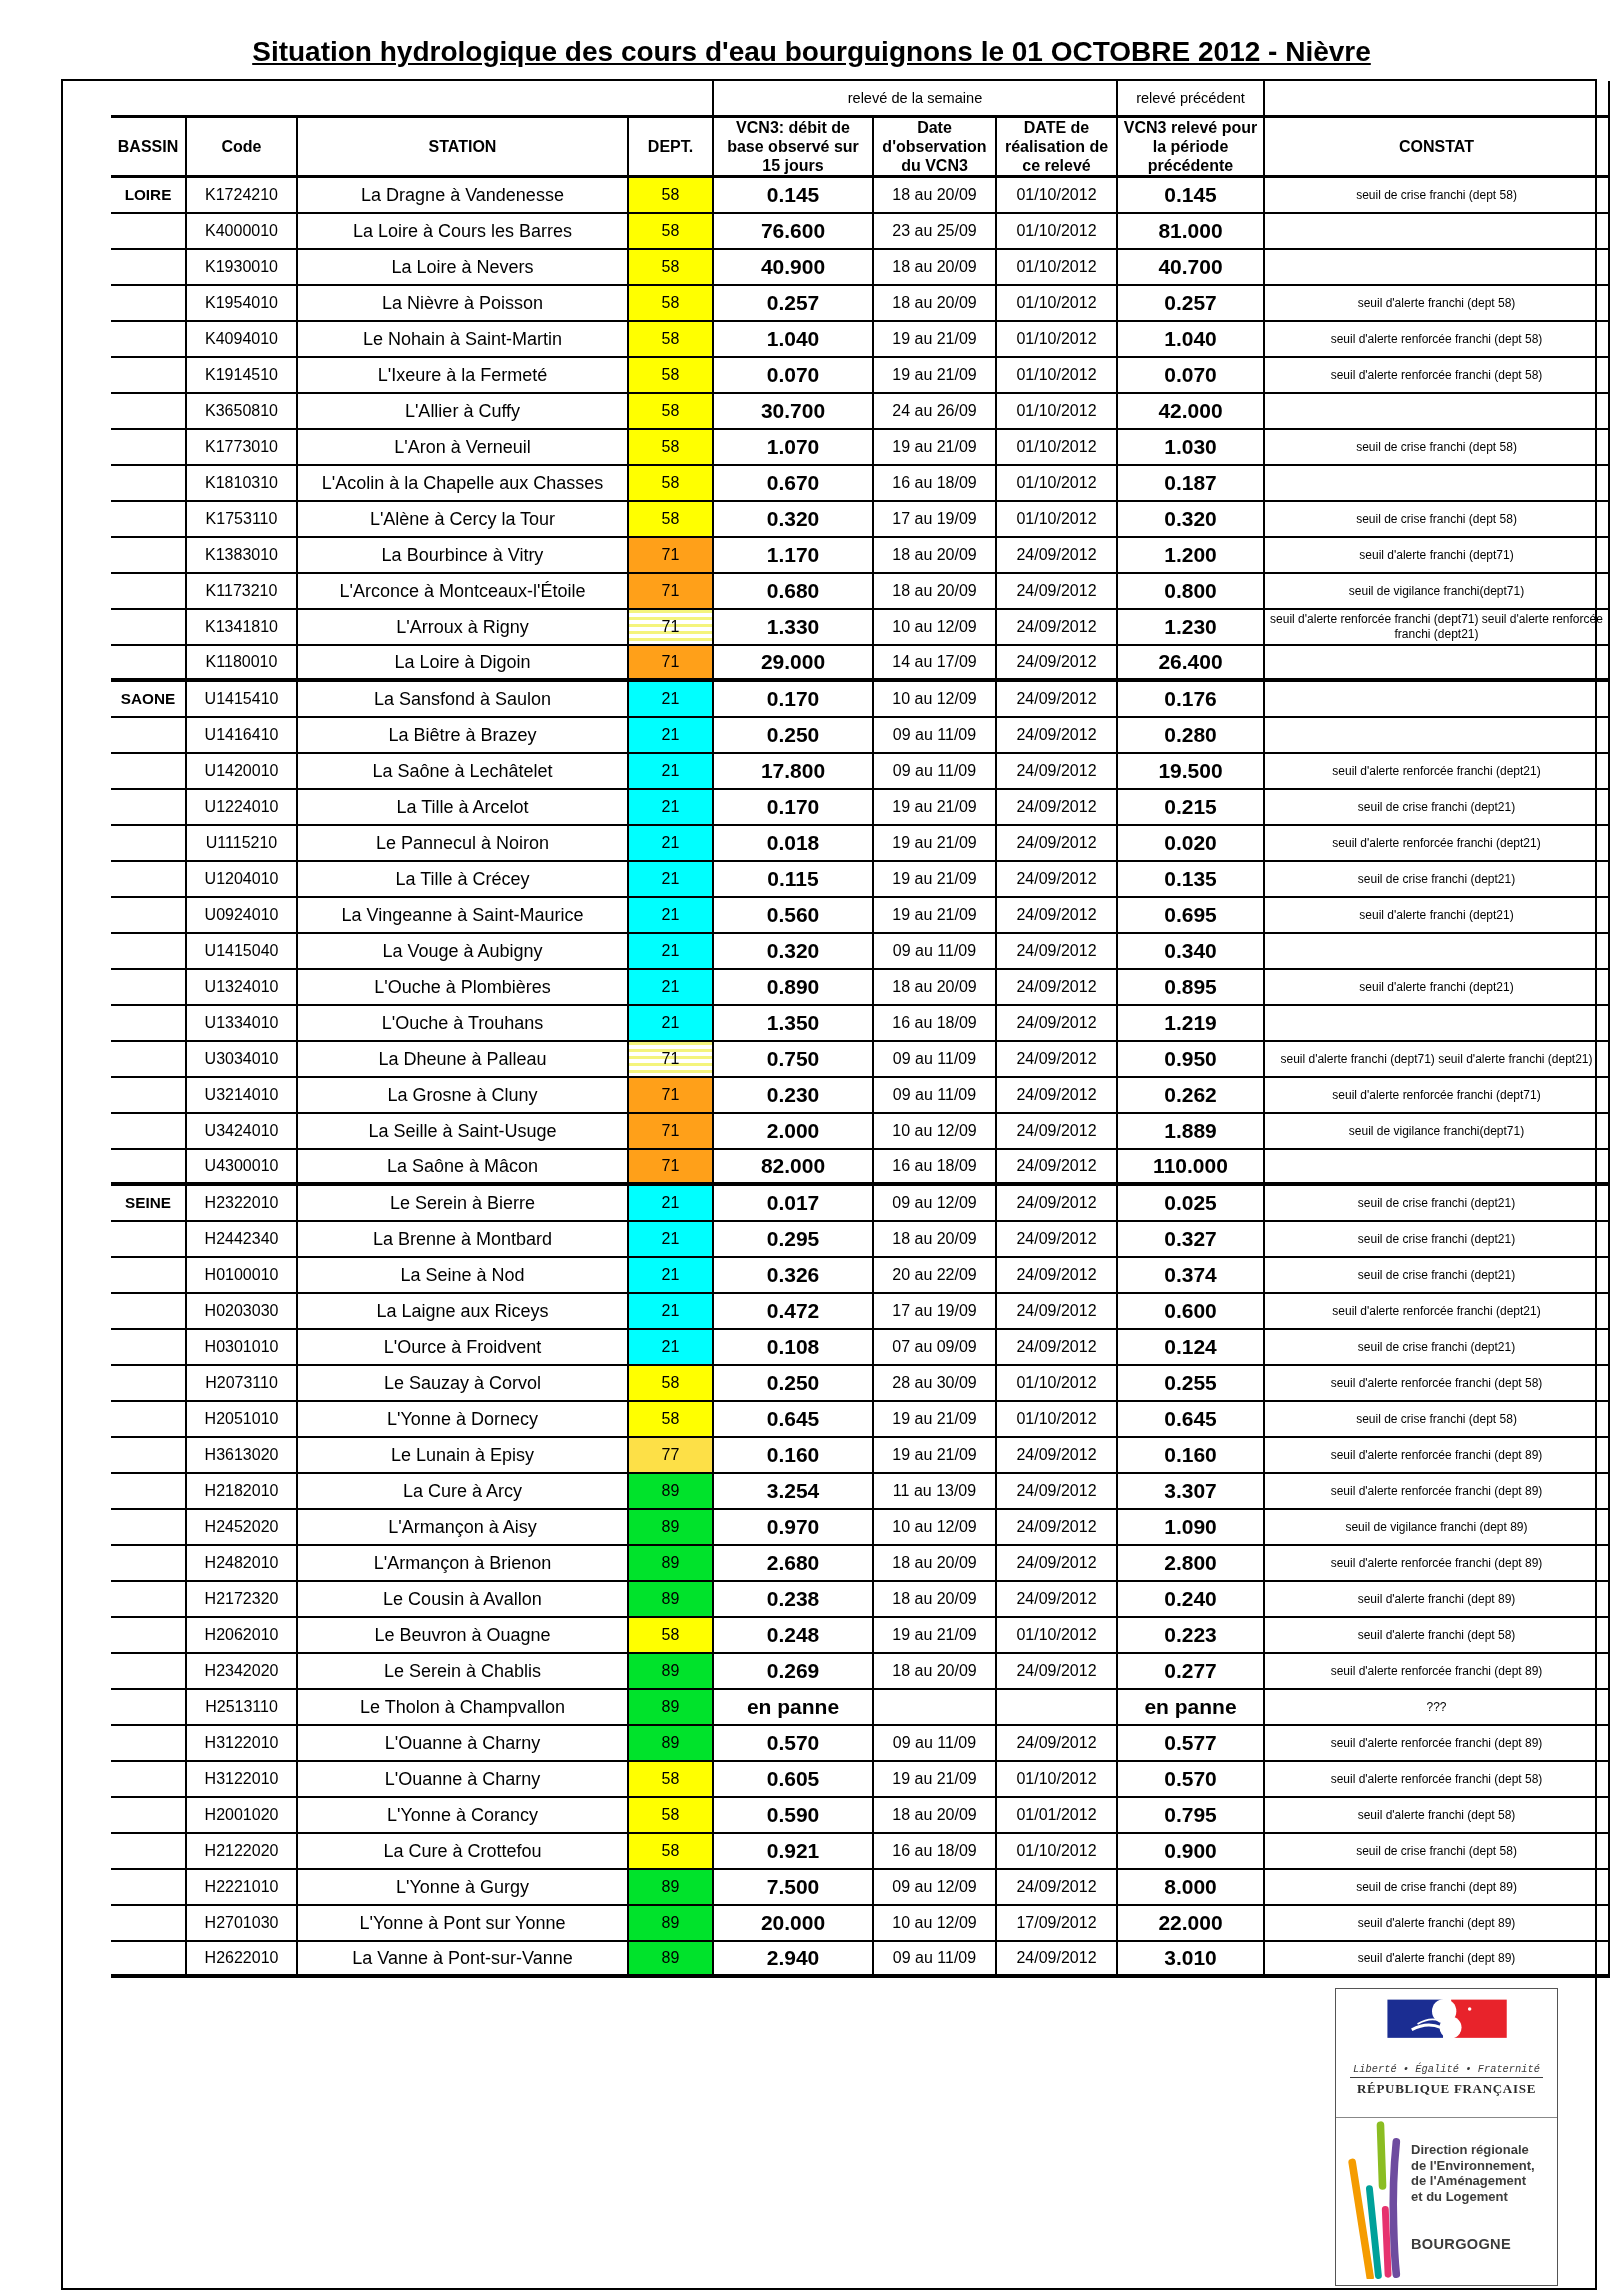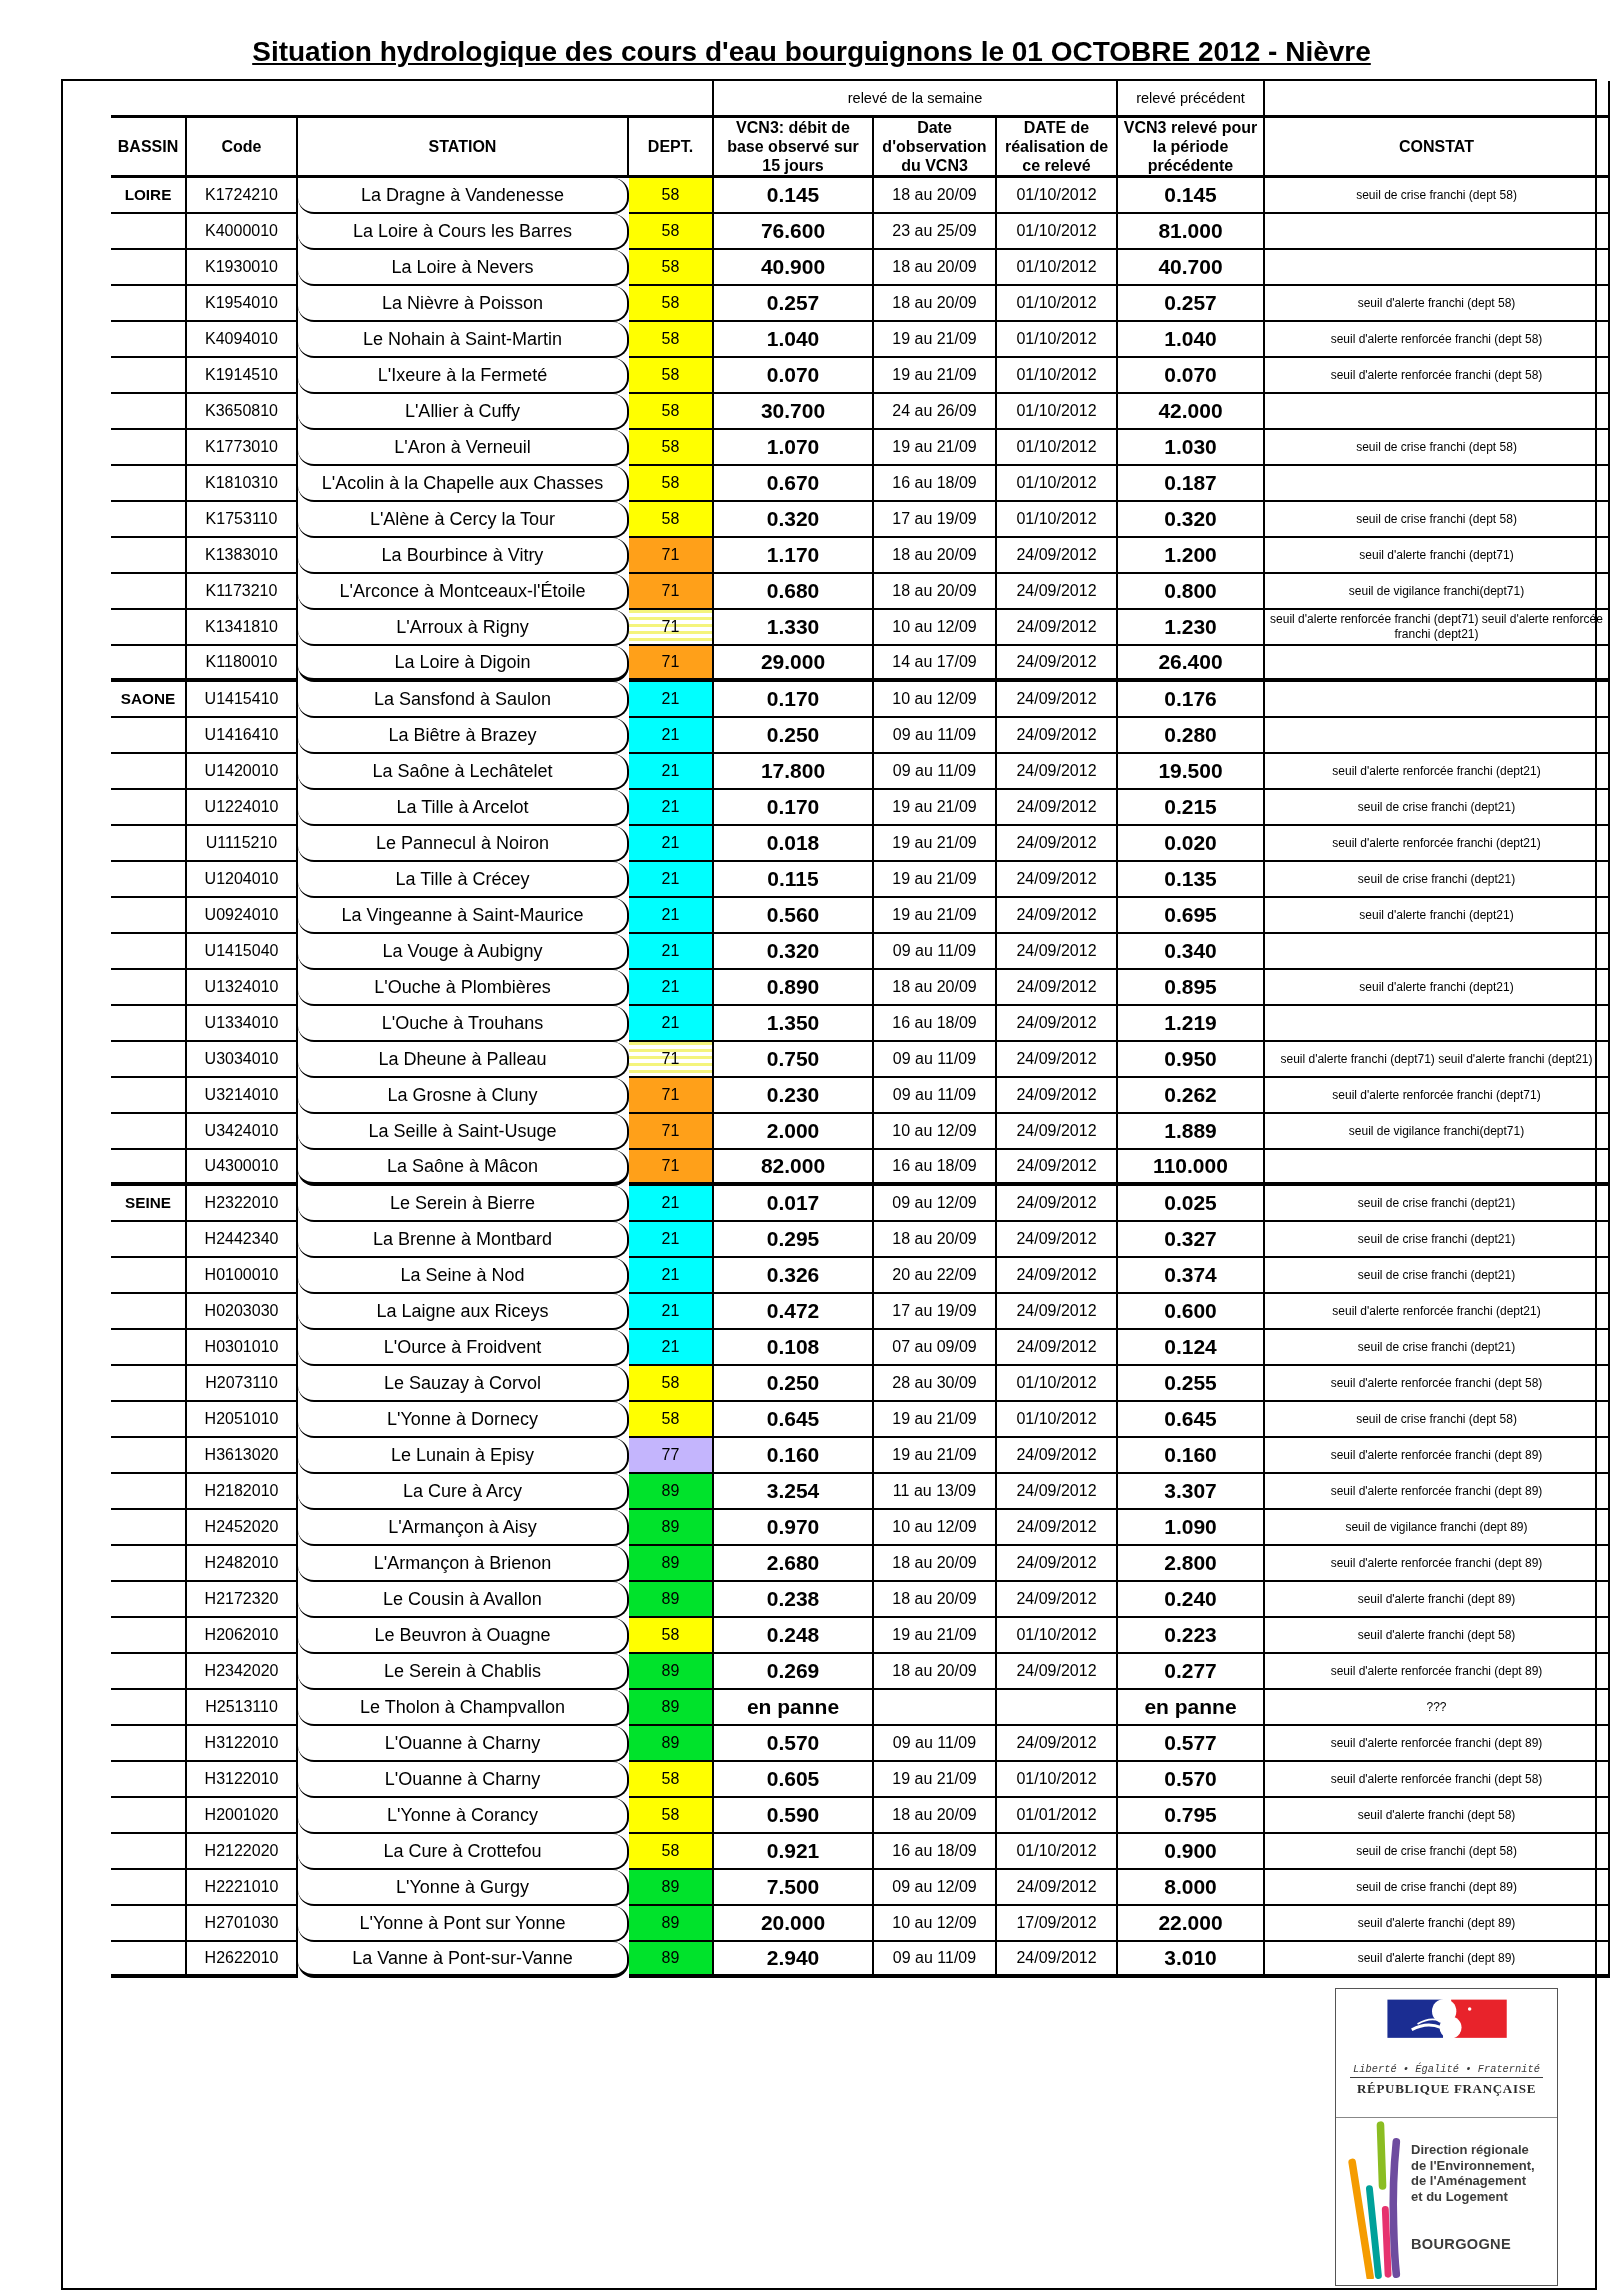--- a/index.html
+++ b/index.html
@@ -10,21 +10,21 @@
   .cell{border-right:2.1px solid #000;border-bottom:2.1px solid #000;display:flex;align-items:center;justify-content:center;text-align:center;box-sizing:border-box;overflow:hidden;}
   .strip-cell{height:37px;font-size:14.6px;border-bottom:3.5px solid #000;}
   .strip-empty-left{grid-column:span 4;border-right:2.1px solid #000;}
   .strip-week{grid-column:span 3;border-right:2.1px solid #000;}
   .strip-prev{grid-column:span 1;border-right:2.1px solid #000;}
   .strip-empty-right{grid-column:span 1;}
   .head-cell{height:60px;font-weight:bold;font-size:16px;line-height:1.2;border-bottom:3.5px solid #000;padding:0 4.2px;}
   .row-cell{height:36px;font-size:16px;line-height:1.15;padding:0 2.8px;}
   .sec-end{border-bottom:4.2px solid #000;}
   .bassin{font-weight:bold;font-size:15.3px;}
-  .station{font-size:18px;border-radius:16px;}
+  .station{font-size:18px;}
   .vcn3{font-weight:bold;font-size:21px;}
   .constat{font-size:12px;line-height:1.25;}
   .links{position:absolute;left:66px;top:2012px;font-size:17.3px;line-height:28px;}
   .links a{color:#0000D0;text-decoration:underline;cursor:pointer;}
   .logo-box{position:absolute;left:1272px;top:1907px;width:223px;height:298px;border:1.4px solid #555;box-sizing:border-box;background:#fff;}
   .logo-rf{height:129px;border-bottom:1.4px solid #888;box-sizing:border-box;text-align:center;padding-top:7px;}
   .rf-motto{font-family:Liberation Mono, monospace;font-style:italic;font-size:10.4px;color:#3a3a3a;border-bottom:0.7px solid #3a3a3a;display:inline-block;padding:1.4px 2.8px 2.1px;}
   .rf-name{font-family:"Liberation Serif",serif;font-size:13px;font-weight:bold;color:#2b2b2b;letter-spacing:0.7px;margin-top:2.1px;}
   .logo-dreal{height:165px;position:relative;}
   .dreal-text{position:absolute;left:75px;top:24px;font-size:13px;font-weight:bold;color:#3c3c3b;line-height:1.2;}
@@ -364,21 +364,21 @@
       <div class="cell row-cell station">L'Yonne à Dornecy</div>
       <div class="cell row-cell" style="background: rgb(255, 255, 0);">58</div>
       <div class="cell row-cell vcn3">0.645</div>
       <div class="cell row-cell">19 au 21/09</div>
       <div class="cell row-cell">01/10/2012</div>
       <div class="cell row-cell vcn3">0.645</div>
       <div class="cell row-cell constat">seuil de crise franchi (dept 58)</div>
       <div class="cell row-cell bassin"></div>
       <div class="cell row-cell">H3613020</div>
       <div class="cell row-cell station">Le Lunain à Episy</div>
-      <div class="cell row-cell" style="background: #c4b5fd;">77</div>
+      <div class="cell row-cell" style="background: #fde047;">77</div>
       <div class="cell row-cell vcn3">0.160</div>
       <div class="cell row-cell">19 au 21/09</div>
       <div class="cell row-cell">24/09/2012</div>
       <div class="cell row-cell vcn3">0.160</div>
       <div class="cell row-cell constat">seuil d'alerte renforcée franchi (dept 89)</div>
       <div class="cell row-cell bassin"></div>
       <div class="cell row-cell">H2182010</div>
       <div class="cell row-cell station">La Cure à Arcy</div>
       <div class="cell row-cell" style="background: rgb(0, 227, 43);">89</div>
       <div class="cell row-cell vcn3">3.254</div>

